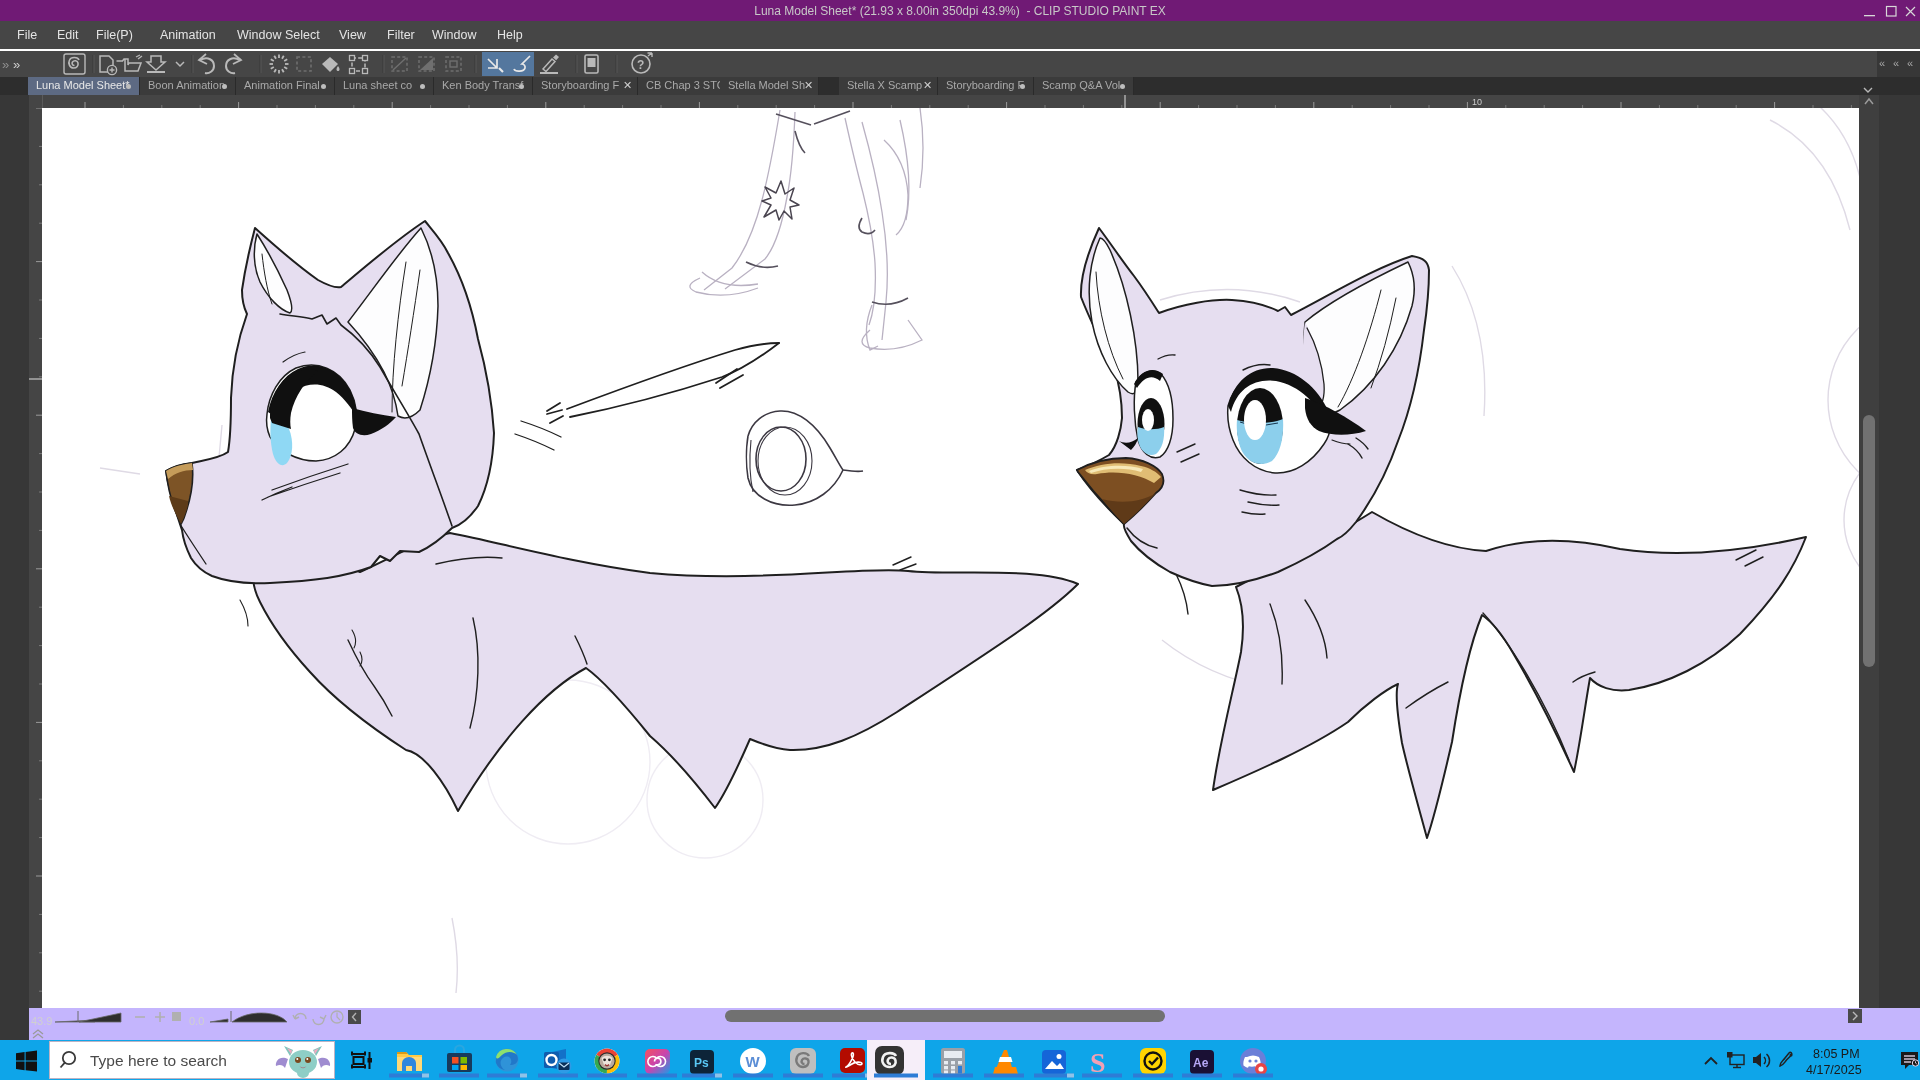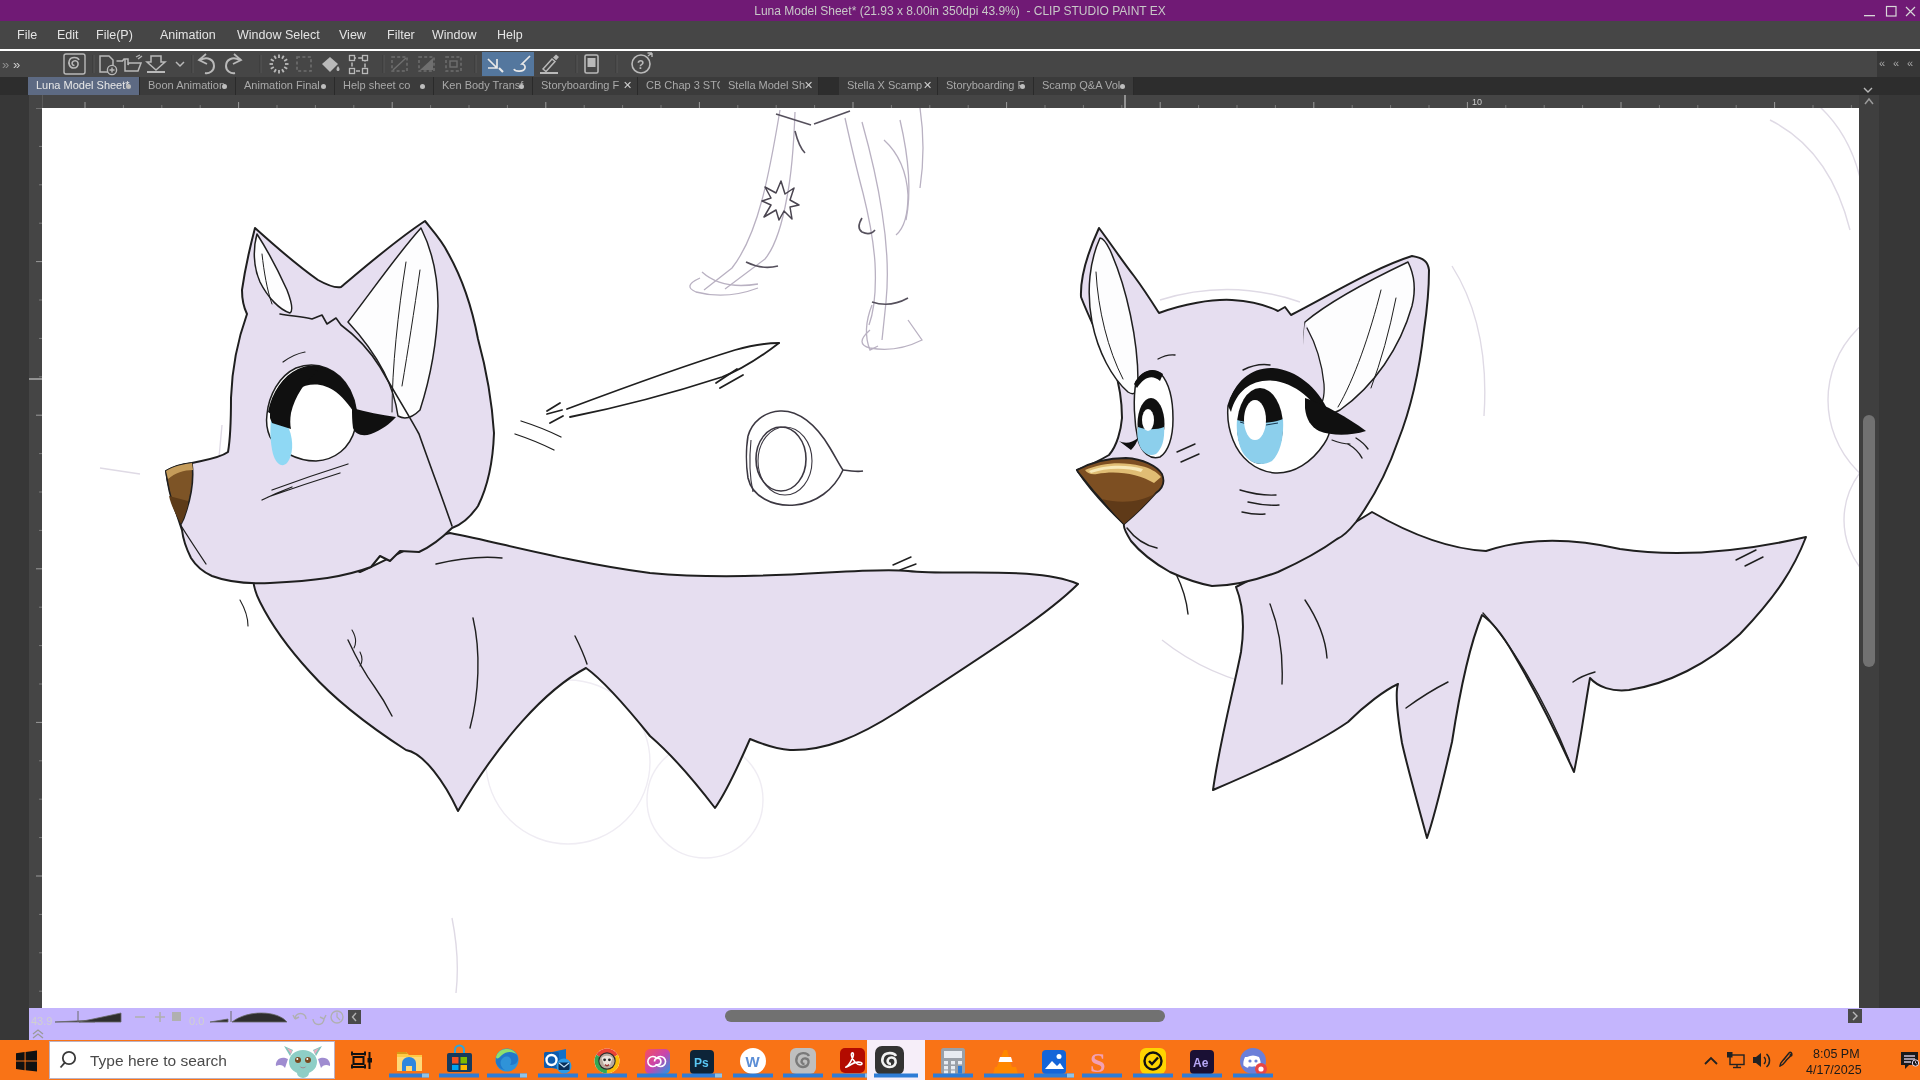--- a/index.html
+++ b/index.html
@@ -18,21 +18,21 @@
   .tab .xx{position:absolute;top:2px;color:#cfcfcf;font-size:11px;}
   #hruler{left:29px;top:95px;width:1830px;height:13px;background:#454545;padding-left:36px;}
   #corner{left:29px;top:95px;width:13px;height:13px;background:#454545;border-right:1px solid #5a5a5a;}
   #leftcol{left:0;top:95px;width:29px;height:945px;background:#373737;}
   #vruler{left:29px;top:108px;width:13px;height:900px;background:#454545;}
   #canvas{left:42px;top:108px;width:1817px;height:900px;background:#ffffff;}
   #rscroll{left:1859px;top:95px;width:20px;height:930px;background:#3f3f3f;}
   #rcol{left:1879px;top:95px;width:41px;height:945px;background:#373737;}
   #statusbar{left:29px;top:1008px;width:1891px;height:32px;background:#c4b5fd;}
   #statuslow{left:0px;top:1008px;width:29px;height:32px;background:#373737;}
-  #taskbar{left:0;top:1040px;width:1920px;height:40px;background:#f97316;}
+  #taskbar{left:0;top:1040px;width:1920px;height:40px;background:#0ea5e9;}
 </style>
 </head>
 <body>
 
 <div class="abs" id="titlebar">
   <div class="abs" id="titletext">Luna Model Sheet* (21.93 x 8.00in 350dpi 43.9%)&nbsp;&nbsp;- CLIP STUDIO PAINT EX</div>
   <svg class="abs" style="left:1860px;top:0;width:60px;height:23px" viewBox="0 0 60 23">
     <rect x="4" y="15" width="11" height="1.3" fill="#d8d8d8"></rect>
     <rect x="26.5" y="6.5" width="9.5" height="9.5" fill="none" stroke="#d8d8d8" stroke-width="1.2"></rect>
     <path d="M46 7 L55 16 M55 7 L46 16" stroke="#d8d8d8" stroke-width="1.2"></path>
@@ -137,21 +137,21 @@
     </div>
     <div class="tab" style="left: 140px; width: 95px;">
       <div class="tx" style="max-width:69px">Boon Animation</div>
       <div class="dot" style="left:82px"></div>
     </div>
     <div class="tab" style="left: 236px; width: 98px;">
       <div class="tx" style="max-width:72px">Animation Final</div>
       <div class="dot" style="left:85px"></div>
     </div>
     <div class="tab" style="left: 335px; width: 98px;">
-      <div class="tx" style="max-width:72px">Help sheet co</div>
+      <div class="tx" style="max-width:72px">Luna sheet co</div>
       <div class="dot" style="left:85px"></div>
     </div>
     <div class="tab" style="left: 434px; width: 98px;">
       <div class="tx" style="max-width:72px">Ken Body Transf</div>
       <div class="dot" style="left:85px"></div>
     </div>
     <div class="tab" style="left: 533px; width: 104px;">
       <div class="tx" style="max-width:78px">Storyboarding F</div>
       <div class="xx" style="left:90px">✕</div>
     </div>

